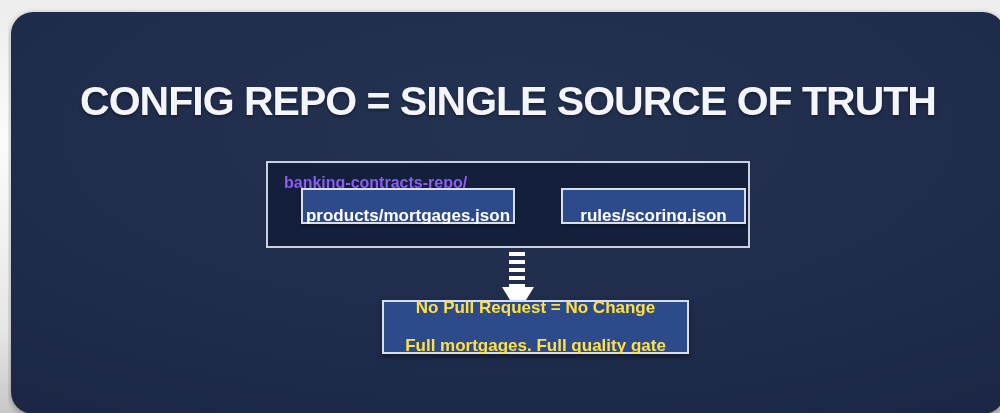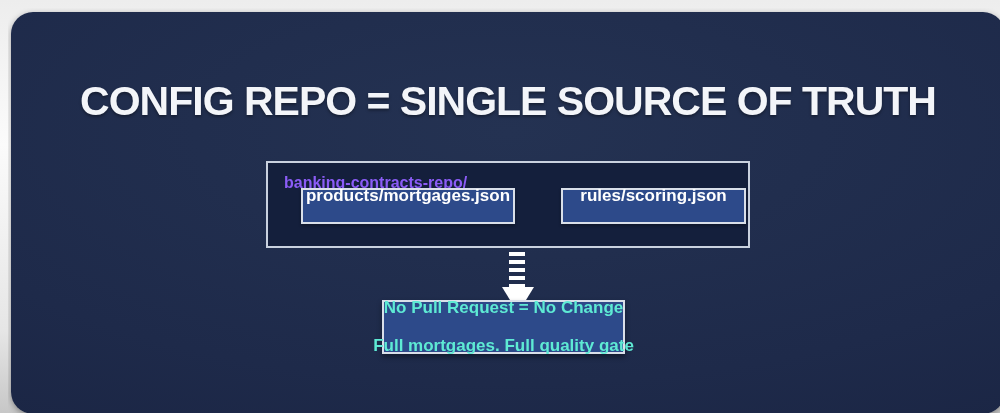--- a/index.html
+++ b/index.html
@@ -45,21 +45,21 @@
     font-weight: bold;
     color: #8b5cf6;
   }
   .file-box {
     position: absolute;
     top: 25px;
     height: 36px;
     background: #2d4a8a;
     border: 2px solid #d9dfe9;
     display: flex;
-    align-items: flex-end;
+    align-items: flex-start;
     justify-content: center;
     color: #ffffff;
     font-size: 17px;
     font-weight: bold;
     white-space: nowrap;
     box-shadow: 0 2px 3px rgba(0,0,0,0.3);
   }
   .file-box.file-1 { left: 33px; width: 214px; }
   .file-box.file-2 { left: 293px; width: 185px; }
   .connector {
@@ -72,28 +72,28 @@
     position: absolute;
     left: 491px; top: 275px;
     width: 0; height: 0;
     border-left: 8px solid transparent;
     border-right: 8px solid transparent;
     border-top: 13px solid #ffffff;
   }
   .note-box {
     position: absolute;
     left: 371px; top: 288px;
-    width: 243px; height: 54px;
+    width: 307px; height: 54px;
     background: #2d4a8a;
     border: 2px solid #d9dfe9;
     display: flex;
     flex-direction: column;
     align-items: center;
     justify-content: center;
-    color: #5eead4;
+    color: #fde047;
     font-size: 17px;
     font-weight: bold;
     line-height: 22px;
     white-space: nowrap;
     box-shadow: 0 3px 5px rgba(0,0,0,0.4);
     text-align: center;
   }
 </style>
 </head>
 <body>

